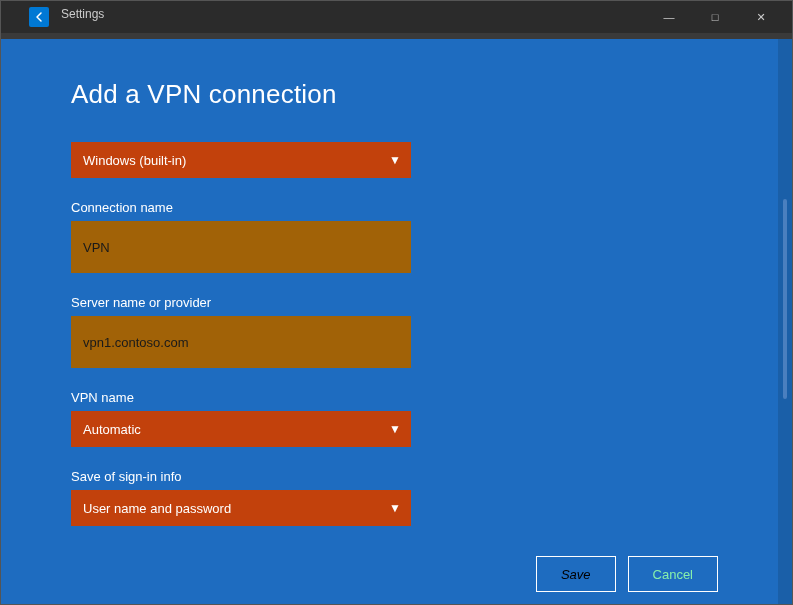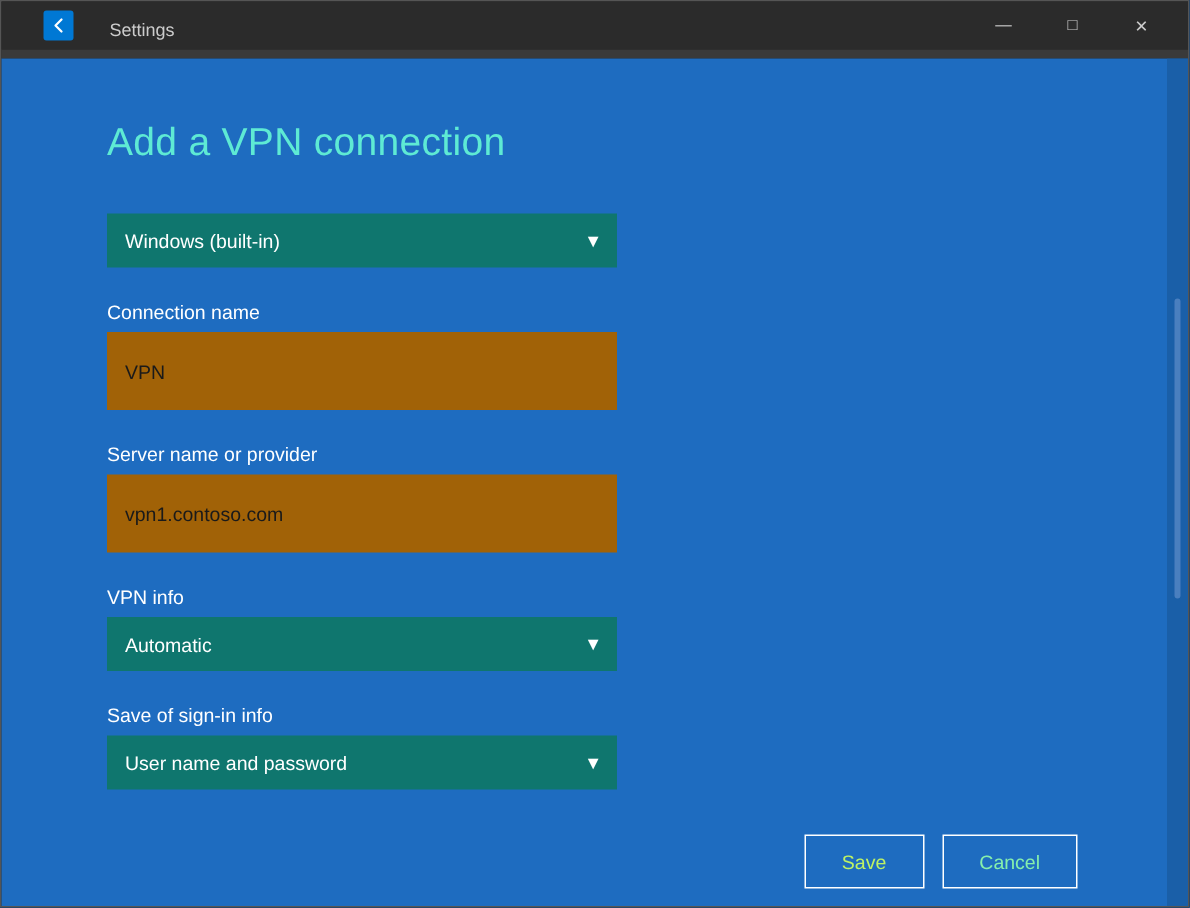--- a/index.html
+++ b/index.html
@@ -25,22 +25,22 @@
       background: #2b2b2b;
       display: flex;
       align-items: center;
       justify-content: space-between;
       padding: 0 8px 0 12px;
       flex-shrink: 0;
     }
 
     .title-bar-left {
       display: flex;
-      align-items: flex-end;
-      gap: 24px;
+      align-items: flex-start;
+      gap: 12px;
       padding-left: 16px;
     }
 
     .back-btn {
       width: 20px;
       height: 20px;
       display: flex;
       align-items: center;
       justify-content: center;
       background: #0078d4;
@@ -106,21 +106,21 @@
     }
 
     .scrollbar-track {
       width: 4px;
       height: 200px;
       background: #4a7fbf;
       border-radius: 2px;
     }
 
     .page-title {
-      color: #5eead4;
+      color: #ffffff;
       font-size: 26px;
       font-weight: 300;
       margin-bottom: 32px;
       letter-spacing: 0.2px;
     }
 
     .form-group {
       margin-bottom: 22px;
     }
 
@@ -132,21 +132,21 @@
     }
 
     .select-wrapper {
       position: relative;
       width: 340px;
     }
 
     .select-wrapper select {
       width: 100%;
       height: 36px;
-      background: #0f766e;
+      background: #c2410c;
       border: none;
       color: white;
       font-size: 13px;
       padding: 0 12px;
       appearance: none;
       -webkit-appearance: none;
       cursor: pointer;
       outline: none;
     }
 
@@ -187,22 +187,23 @@
     .btn {
       height: 36px;
       padding: 0 24px;
       font-size: 13px;
       cursor: pointer;
       font-family: 'Segoe UI', Arial, sans-serif;
     }
 
     .btn-save {
       background: #1e6cc0;
-      color: #bef264;
+      color: #000000;
       border: 1.5px solid white;
+      font-style: italic;
     }
 
     .btn-cancel {
       background: #1e6cc0;
       color: #86efac;
       border: 1.5px solid white;
     }
   </style>
 </head>
 <body>
@@ -245,21 +246,21 @@
         <label class="form-label">Connection name</label>
         <input class="form-input" type="text" value="VPN" style="">
       </div>
 
       <div class="form-group">
         <label class="form-label">Server name or provider</label>
         <input class="form-input" type="text" value="vpn1.contoso.com" style="">
       </div>
 
       <div class="form-group">
-        <label class="form-label">VPN info</label>
+        <label class="form-label">VPN name</label>
         <div class="select-wrapper">
           <select>
             <option>Automatic</option>
           </select>
           <span class="select-arrow">▼</span>
         </div>
       </div>
 
       <div class="form-group">
         <label class="form-label">Save of sign-in info</label>

